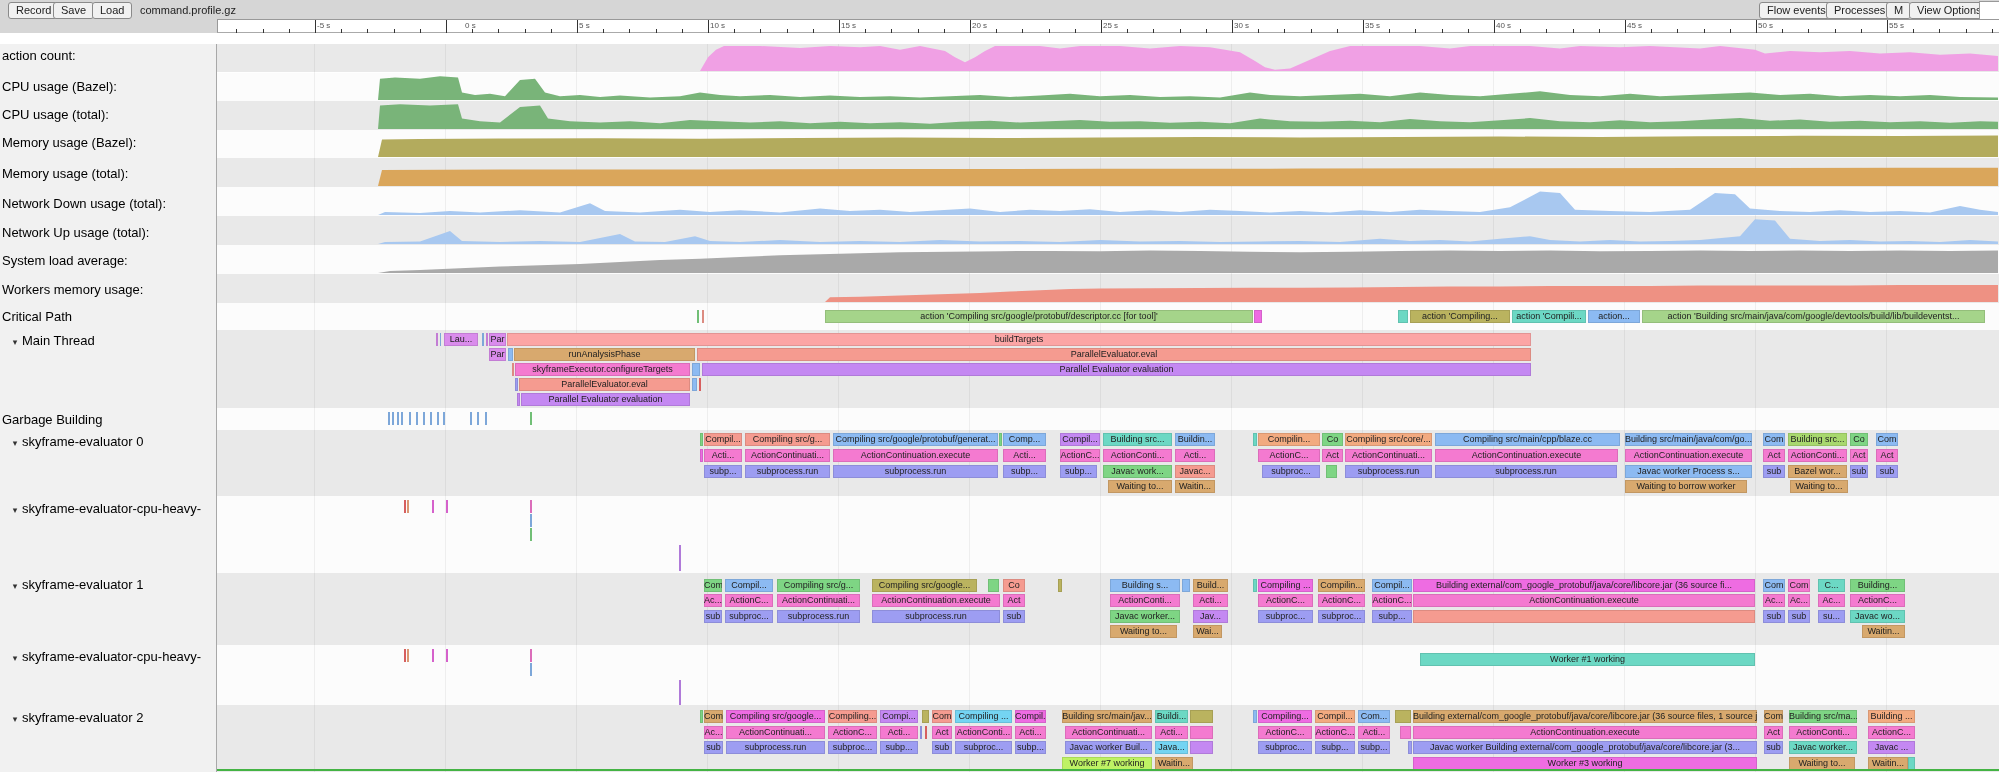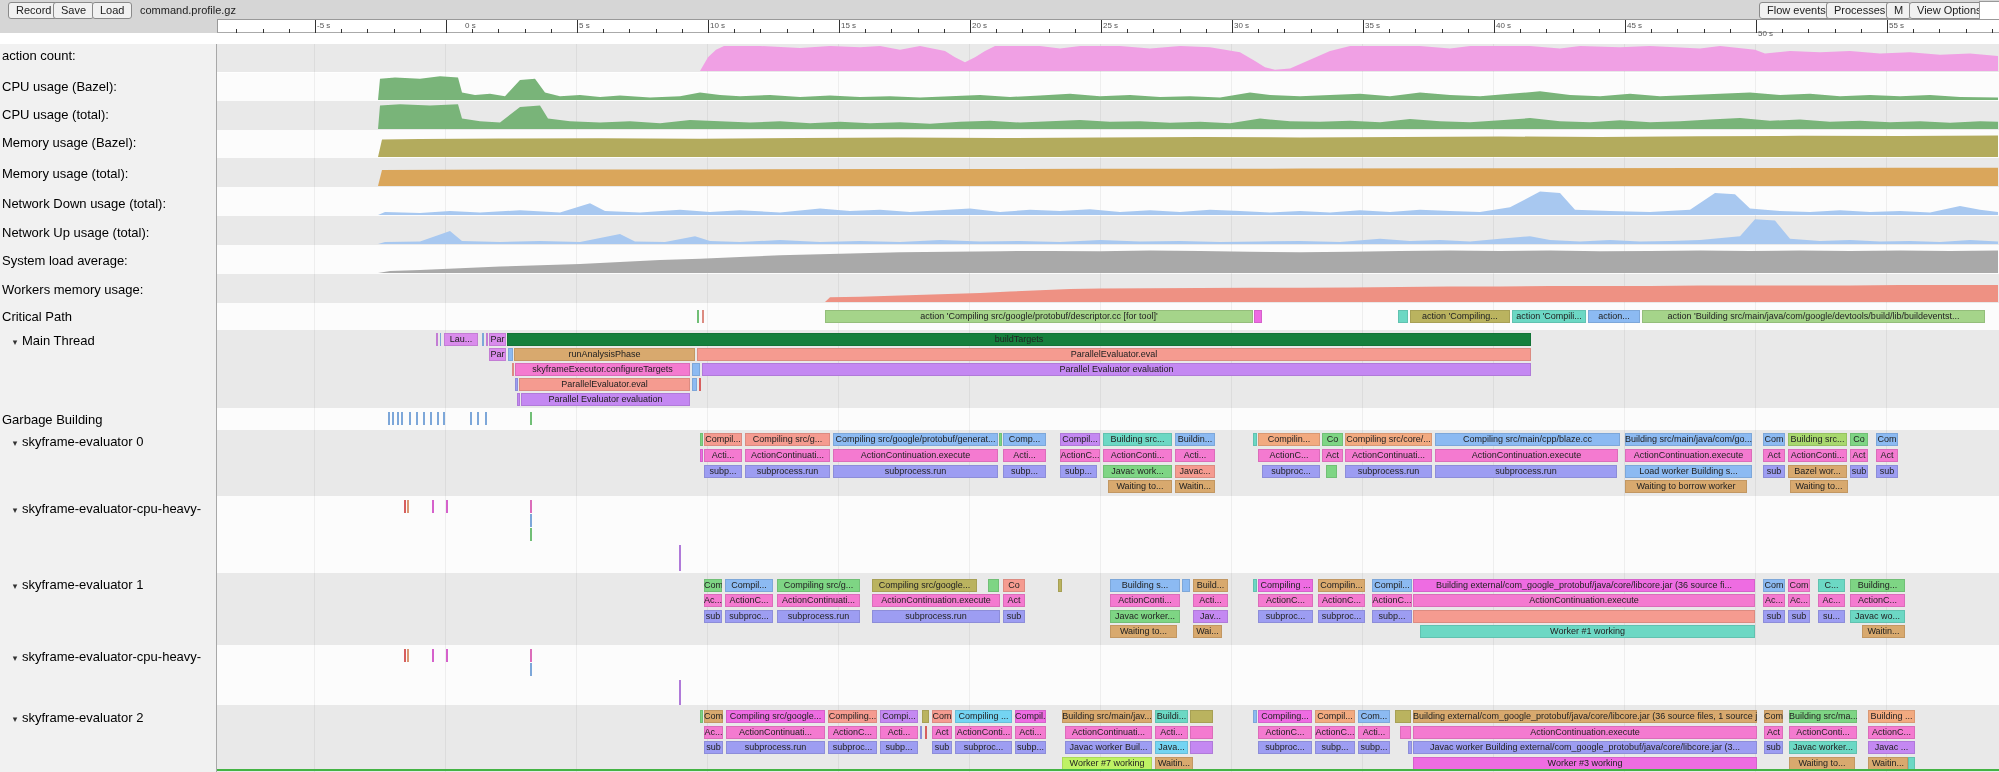--- a/index.html
+++ b/index.html
@@ -119,21 +119,21 @@
       <div class="tick minor" style="left: 1328.4px;"></div>
       <div class="tick minor" style="left: 1354.6px;"></div>
       <div class="tick minor" style="left: 1380.8px;"></div>
       <div class="tick major" style="left: 1407px;"></div>
       <div class="ticklabel" style="left: 1409px;">45 s</div>
       <div class="tick minor" style="left: 1433.2px;"></div>
       <div class="tick minor" style="left: 1459.4px;"></div>
       <div class="tick minor" style="left: 1485.6px;"></div>
       <div class="tick minor" style="left: 1511.8px;"></div>
       <div class="tick major" style="left: 1538px;"></div>
-      <div class="ticklabel" style="left: 1540px; margin-top: 8px;">50 s</div>
+      <div class="ticklabel" style="left: 1540px;">50 s</div>
       <div class="tick minor" style="left: 1564.2px;"></div>
       <div class="tick minor" style="left: 1590.4px;"></div>
       <div class="tick minor" style="left: 1616.6px;"></div>
       <div class="tick minor" style="left: 1642.8px;"></div>
       <div class="tick major" style="left: 1669px;"></div>
       <div class="ticklabel" style="left: 1671px;">55 s</div>
       <div class="tick minor" style="left: 1695.2px;"></div>
       <div class="tick minor" style="left: 1721.4px;"></div>
       <div class="tick minor" style="left: 1747.6px;"></div>
       <div class="tick minor" style="left: 1773.8px;"></div>
@@ -206,21 +206,21 @@
       <div class="slice" title="action 'Compiling..." style="left: 1410px; top: 310px; width: 100px; height: 13px; background: rgb(186, 179, 95);">action 'Compiling...</div>
       <div class="slice" title="action 'Compili..." style="left: 1512px; top: 310px; width: 74px; height: 13px; background: rgb(108, 216, 196);">action 'Compili...</div>
       <div class="slice" title="action..." style="left: 1588px; top: 310px; width: 52px; height: 13px; background: rgb(140, 186, 242);">action...</div>
       <div class="slice" title="action 'Building src/main/java/com/google/devtools/build/lib/buildeventst..." style="left: 1642px; top: 310px; width: 343px; height: 13px; background: rgb(165, 212, 138);">action 'Building src/main/java/com/google/devtools/build/lib/buildeventst...</div>
       <div class="slice" title="" style="left: 436px; top: 333px; width: 2px; height: 13px; background: rgb(218, 140, 236);"></div>
       <div class="slice" title="" style="left: 440px; top: 333px; width: 1px; height: 13px; background: rgb(140, 186, 242);"></div>
       <div class="slice" title="Lau..." style="left: 444px; top: 333px; width: 34px; height: 13px; background: rgb(218, 140, 236);">Lau...</div>
       <div class="slice" title="" style="left: 482px; top: 333px; width: 2px; height: 13px; background: rgb(140, 186, 242);"></div>
       <div class="slice" title="" style="left: 486px; top: 333px; width: 2px; height: 13px; background: rgb(218, 140, 236);"></div>
       <div class="slice" title="Par" style="left: 489px; top: 333px; width: 17px; height: 13px; background: rgb(218, 140, 236);">Par</div>
-      <div class="slice" title="buildTargets" style="left: 507px; top: 333px; width: 1024px; height: 13px; background: #15803d;">buildTargets</div>
+      <div class="slice" title="buildTargets" style="left: 507px; top: 333px; width: 1024px; height: 13px; background: #fca5a5;">buildTargets</div>
       <div class="slice" title="Par" style="left: 489px; top: 348px; width: 17px; height: 13px; background: rgb(218, 140, 236);">Par</div>
       <div class="slice" title="" style="left: 508px; top: 348px; width: 5px; height: 13px; background: rgb(140, 186, 242);"></div>
       <div class="slice" title="runAnalysisPhase" style="left: 514px; top: 348px; width: 181px; height: 13px; background: rgb(216, 169, 110);">runAnalysisPhase</div>
       <div class="slice" title="ParallelEvaluator.eval" style="left: 697px; top: 348px; width: 834px; height: 13px; background: rgb(245, 155, 144);">ParallelEvaluator.eval</div>
       <div class="slice" title="" style="left: 512px; top: 363px; width: 2px; height: 13px; background: rgb(245, 155, 144);"></div>
       <div class="slice" title="skyframeExecutor.configureTargets" style="left: 515px; top: 363px; width: 175px; height: 13px; background: rgb(244, 122, 208);">skyframeExecutor.configureTargets</div>
       <div class="slice" title="" style="left: 692px; top: 363px; width: 8px; height: 13px; background: rgb(140, 186, 242);"></div>
       <div class="slice" title="Parallel Evaluator evaluation" style="left: 702px; top: 363px; width: 829px; height: 13px; background: rgb(196, 136, 242);">Parallel Evaluator evaluation</div>
       <div class="slice" title="" style="left: 515px; top: 378px; width: 3px; height: 13px; background: rgb(157, 157, 242);"></div>
       <div class="slice" title="ParallelEvaluator.eval" style="left: 519px; top: 378px; width: 171px; height: 13px; background: rgb(245, 155, 144);">ParallelEvaluator.eval</div>
@@ -282,21 +282,21 @@
       <div class="slice" title="subprocess.run" style="left: 745px; top: 465px; width: 85px; height: 13px; background: rgb(157, 157, 242);">subprocess.run</div>
       <div class="slice" title="subprocess.run" style="left: 833px; top: 465px; width: 165px; height: 13px; background: rgb(157, 157, 242);">subprocess.run</div>
       <div class="slice" title="subp..." style="left: 1003px; top: 465px; width: 43px; height: 13px; background: rgb(157, 157, 242);">subp...</div>
       <div class="slice" title="subp..." style="left: 1060px; top: 465px; width: 37px; height: 13px; background: rgb(157, 157, 242);">subp...</div>
       <div class="slice" title="Javac work..." style="left: 1103px; top: 465px; width: 69px; height: 13px; background: rgb(126, 213, 132);">Javac work...</div>
       <div class="slice" title="Javac..." style="left: 1175px; top: 465px; width: 40px; height: 13px; background: rgb(245, 155, 144);">Javac...</div>
       <div class="slice" title="subproc..." style="left: 1262px; top: 465px; width: 58px; height: 13px; background: rgb(157, 157, 242);">subproc...</div>
       <div class="slice" title="" style="left: 1326px; top: 465px; width: 11px; height: 13px; background: rgb(126, 213, 132);"></div>
       <div class="slice" title="subprocess.run" style="left: 1345px; top: 465px; width: 87px; height: 13px; background: rgb(157, 157, 242);">subprocess.run</div>
       <div class="slice" title="subprocess.run" style="left: 1435px; top: 465px; width: 182px; height: 13px; background: rgb(157, 157, 242);">subprocess.run</div>
-      <div class="slice" title="Javac worker Building s..." style="left: 1625px; top: 465px; width: 127px; height: 13px; background: rgb(140, 186, 242);">Load worker Building s...</div>
+      <div class="slice" title="Javac worker Building s..." style="left: 1625px; top: 465px; width: 127px; height: 13px; background: rgb(140, 186, 242);">Javac worker Process s...</div>
       <div class="slice" title="sub" style="left: 1763px; top: 465px; width: 22px; height: 13px; background: rgb(157, 157, 242);">sub</div>
       <div class="slice" title="Javac wor..." style="left: 1788px; top: 465px; width: 59px; height: 13px; background: rgb(216, 169, 110);">Bazel wor...</div>
       <div class="slice" title="sub" style="left: 1850px; top: 465px; width: 18px; height: 13px; background: rgb(157, 157, 242);">sub</div>
       <div class="slice" title="sub" style="left: 1876px; top: 465px; width: 22px; height: 13px; background: rgb(157, 157, 242);">sub</div>
       <div class="slice" title="Waiting to..." style="left: 1108px; top: 480px; width: 64px; height: 13px; background: rgb(216, 169, 110);">Waiting to...</div>
       <div class="slice" title="Waitin..." style="left: 1175px; top: 480px; width: 40px; height: 13px; background: rgb(216, 169, 110);">Waitin...</div>
       <div class="slice" title="Waiting to borrow worker" style="left: 1625px; top: 480px; width: 122px; height: 13px; background: rgb(216, 169, 110);">Waiting to borrow worker</div>
       <div class="slice" title="Waiting to..." style="left: 1790px; top: 480px; width: 58px; height: 13px; background: rgb(216, 169, 110);">Waiting to...</div>
       <div class="slice" title="" style="left: 404px; top: 500px; width: 2px; height: 13px; background: rgb(240, 106, 106);"></div>
       <div class="slice" title="" style="left: 407px; top: 500px; width: 2px; height: 13px; background: rgb(242, 170, 128);"></div>
@@ -350,21 +350,21 @@
       <div class="slice" title="subproc..." style="left: 1258px; top: 610px; width: 55px; height: 13px; background: rgb(157, 157, 242);">subproc...</div>
       <div class="slice" title="subproc..." style="left: 1318px; top: 610px; width: 47px; height: 13px; background: rgb(157, 157, 242);">subproc...</div>
       <div class="slice" title="subp..." style="left: 1372px; top: 610px; width: 40px; height: 13px; background: rgb(157, 157, 242);">subp...</div>
       <div class="slice" title="" style="left: 1413px; top: 610px; width: 342px; height: 13px; background: rgb(245, 155, 144);"></div>
       <div class="slice" title="sub" style="left: 1763px; top: 610px; width: 22px; height: 13px; background: rgb(157, 157, 242);">sub</div>
       <div class="slice" title="sub" style="left: 1788px; top: 610px; width: 22px; height: 13px; background: rgb(157, 157, 242);">sub</div>
       <div class="slice" title="su..." style="left: 1818px; top: 610px; width: 27px; height: 13px; background: rgb(157, 157, 242);">su...</div>
       <div class="slice" title="Javac wo..." style="left: 1850px; top: 610px; width: 55px; height: 13px; background: rgb(108, 216, 196);">Javac wo...</div>
       <div class="slice" title="Waiting to..." style="left: 1110px; top: 625px; width: 67px; height: 13px; background: rgb(216, 169, 110);">Waiting to...</div>
       <div class="slice" title="Wai..." style="left: 1193px; top: 625px; width: 29px; height: 13px; background: rgb(216, 169, 110);">Wai...</div>
-      <div class="slice" title="Worker #1 working" style="left: 1420px; top: 625px; width: 335px; height: 13px; background: rgb(108, 216, 196);">Worker #1 working</div>
+      <div class="slice" title="Worker #1 working" style="left: 1420px; top: 653px; width: 335px; height: 13px; background: rgb(108, 216, 196);">Worker #1 working</div>
       <div class="slice" title="Waitin..." style="left: 1862px; top: 625px; width: 43px; height: 13px; background: rgb(216, 169, 110);">Waitin...</div>
       <div class="slice" title="" style="left: 404px; top: 649px; width: 2px; height: 13px; background: rgb(240, 106, 106);"></div>
       <div class="slice" title="" style="left: 407px; top: 649px; width: 2px; height: 13px; background: rgb(242, 170, 128);"></div>
       <div class="slice" title="" style="left: 432px; top: 649px; width: 2px; height: 13px; background: rgb(238, 108, 226);"></div>
       <div class="slice" title="" style="left: 446px; top: 649px; width: 2px; height: 13px; background: rgb(238, 108, 226);"></div>
       <div class="slice" title="" style="left: 530px; top: 649px; width: 2px; height: 13px; background: rgb(244, 122, 208);"></div>
       <div class="slice" title="" style="left: 530px; top: 663px; width: 2px; height: 13px; background: rgb(140, 186, 242);"></div>
       <div class="slice" title="" style="left: 679px; top: 680px; width: 2px; height: 25px; background: rgb(196, 136, 242);"></div>
       <div class="slice" title="" style="left: 700px; top: 710px; width: 3px; height: 13px; background: rgb(126, 213, 132);"></div>
       <div class="slice" title="Com" style="left: 704px; top: 710px; width: 19px; height: 13px; background: rgb(216, 169, 110);">Com</div>

